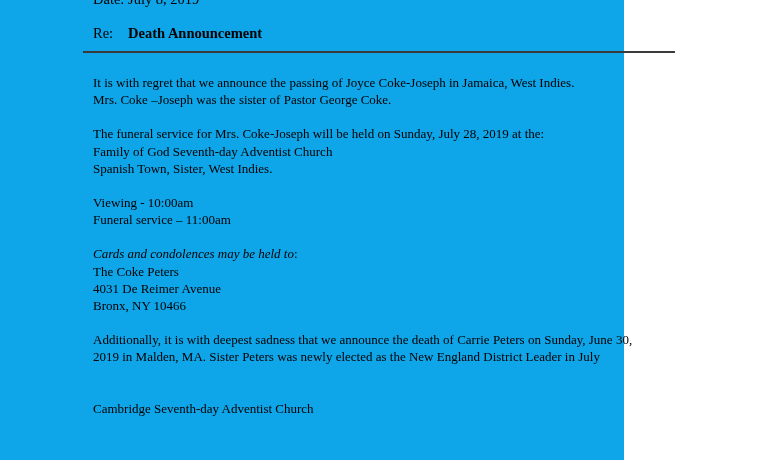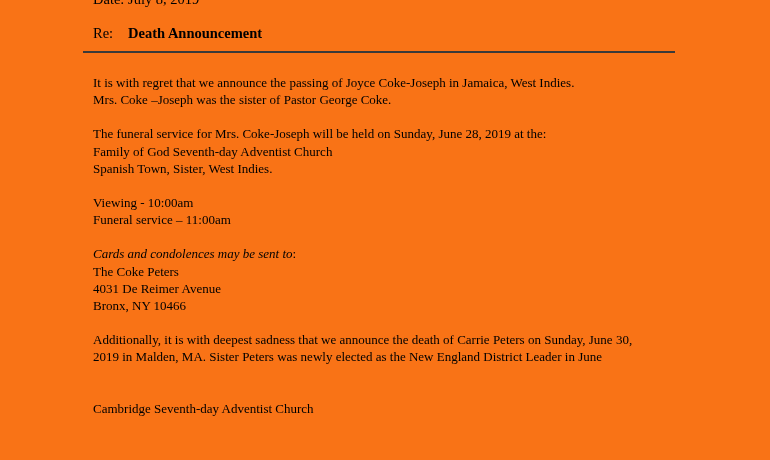--- a/index.html
+++ b/index.html
@@ -10,23 +10,23 @@
   body {
     width: 770px;
     height: 460px;
     overflow: hidden;
     font-family: "Liberation Serif", "DejaVu Serif", serif;
     color: #000000;
   }
 
   #page {
     position: relative;
-    width: 770px;
+    width: 624px;
     height: 460px;
-    background: #f97316;
+    background: #0ea5e9;
   }
 
   
   #doc {
     position: absolute;
     left: 0;
     top: -9px;
     width: 770px;
   }
 
@@ -115,43 +115,43 @@
 
     <div class="body-block">
 
       <div>
         <p class="para">It is with regret that we announce the passing of Joyce Coke-Joseph in Jamaica, West Indies.</p>
         <p class="para">Mrs. Coke –Joseph was the sister of Pastor George Coke.</p>
       </div>
       <div class="para-gap"></div>
 
       <div>
-        <p class="para">The funeral service for Mrs. Coke-Joseph will be held on Sunday, June 28, 2019 at the:</p>
+        <p class="para">The funeral service for Mrs. Coke-Joseph will be held on Sunday, July 28, 2019 at the:</p>
         <p class="para">Family of God Seventh-day Adventist Church</p>
         <p class="para">Spanish Town, Sister, West Indies.</p>
       </div>
       <div class="para-gap"></div>
 
       <div>
         <p class="para">Viewing - 10:00am</p>
         <p class="para">Funeral service – 11:00am</p>
       </div>
       <div class="para-gap"></div>
 
       <div>
-        <p class="para"><span class="italic">Cards and condolences may be sent to</span><span>:</span></p>
+        <p class="para"><span class="italic">Cards and condolences may be held to</span><span>:</span></p>
         <p class="para">The Coke Peters</p>
         <p class="para">4031 De Reimer Avenue</p>
         <p class="para">Bronx, NY 10466</p>
       </div>
       <div class="para-gap"></div>
 
       <div>
         <p class="para">Additionally, it is with deepest sadness that we announce the death of Carrie Peters on Sunday, June 30,</p>
-        <p class="para">2019 in Malden, MA. Sister Peters was newly elected as the New England District Leader in June</p>
+        <p class="para">2019 in Malden, MA. Sister Peters was newly elected as the New England District Leader in July</p>
       </div>
       <div class="para-gap"></div>
 
       <div class="para-gap"></div>
 
       <div>
         <p class="para">Cambridge Seventh-day Adventist Church</p>
       </div>
 
     </div>

